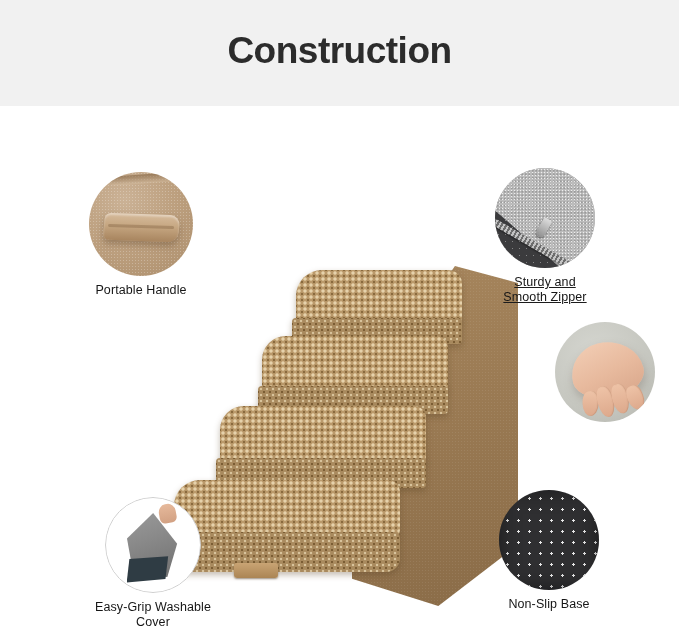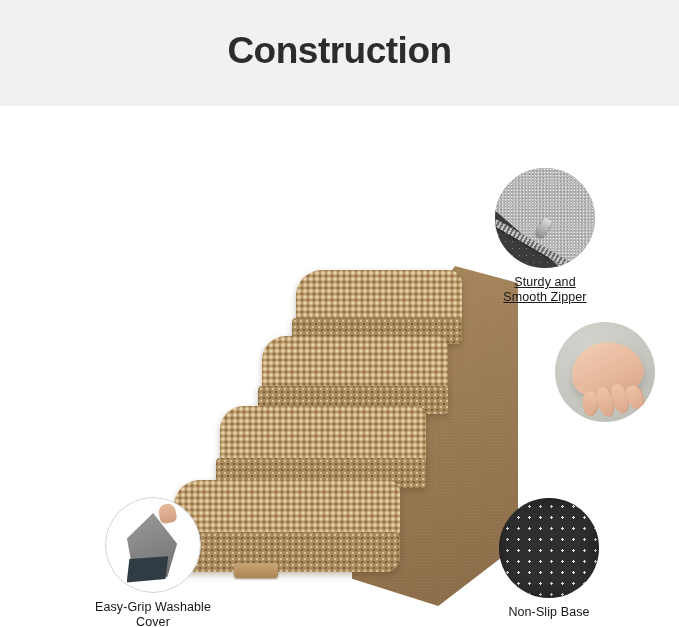--- a/index.html
+++ b/index.html
@@ -56,21 +56,21 @@
     letter-spacing: 0.1px;
   }
 
   
   .feat-handle   { left: 76px;  top: 66px;  width: 130px; }
   .feat-water    { left: 276px; top: 28px;  width: 128px; }
   .feat-zipper   { left: 481px; top: 62px;  width: 128px; text-decoration: underline; }
   .feat-edge     { left: 30px;  top: 216px; width: 146px; }
   .feat-foam     { left: 532px; top: 216px; width: 146px; }
   .feat-grip     { left: 78px;  top: 391px; width: 150px; }
-  .feat-base     { left: 484px; top: 392px; width: 130px; }
+  .feat-base     { left: 484px; top: 384px; width: 130px; }
 
   .c96  { width: 96px;  height: 96px; }
   .c100 { width: 100px; height: 100px; }
   .c104 { width: 104px; height: 104px; }
 
   
   .handle-bg {
     width: 100%; height: 100%;
     background:
       radial-gradient(circle at 34% 26%, #cbb296 0%, #bda07f 48%, #ab8d6b 100%);
@@ -323,20 +323,29 @@
 
     <div class="step tread" style="left:52px; top:140px; width:206px; height:58px; border-radius:24px 12px 6px 6px;"></div>
     <div class="step riser" style="left:48px; top:192px; width:210px; height:30px; border-radius:4px;"></div>
 
     <div class="step tread" style="left:6px; top:214px; width:226px; height:58px; border-radius:26px 12px 8px 8px;"></div>
     <div class="step riser" style="left:2px; top:266px; width:230px; height:40px; border-radius:6px 6px 14px 14px;"></div>
 
     <div class="brand-tag"></div>
   </div>
 
+  <div class="feature feat-handle">
+    <div class="f-circle c104">
+      <div class="handle-bg">
+        <div class="handle-seam"></div>
+        <div class="handle-strap"></div>
+      </div>
+    </div>
+    <div class="f-label">Portable Handle</div>
+  </div>
 
 
   <div class="feature feat-zipper">
     <div class="f-circle c100">
       <div class="zip-bg">
         <div class="zip-light"></div>
         <div class="zip-dark"></div>
         <div class="zip-line"></div>
         <div class="zip-pull"></div>
       </div>

